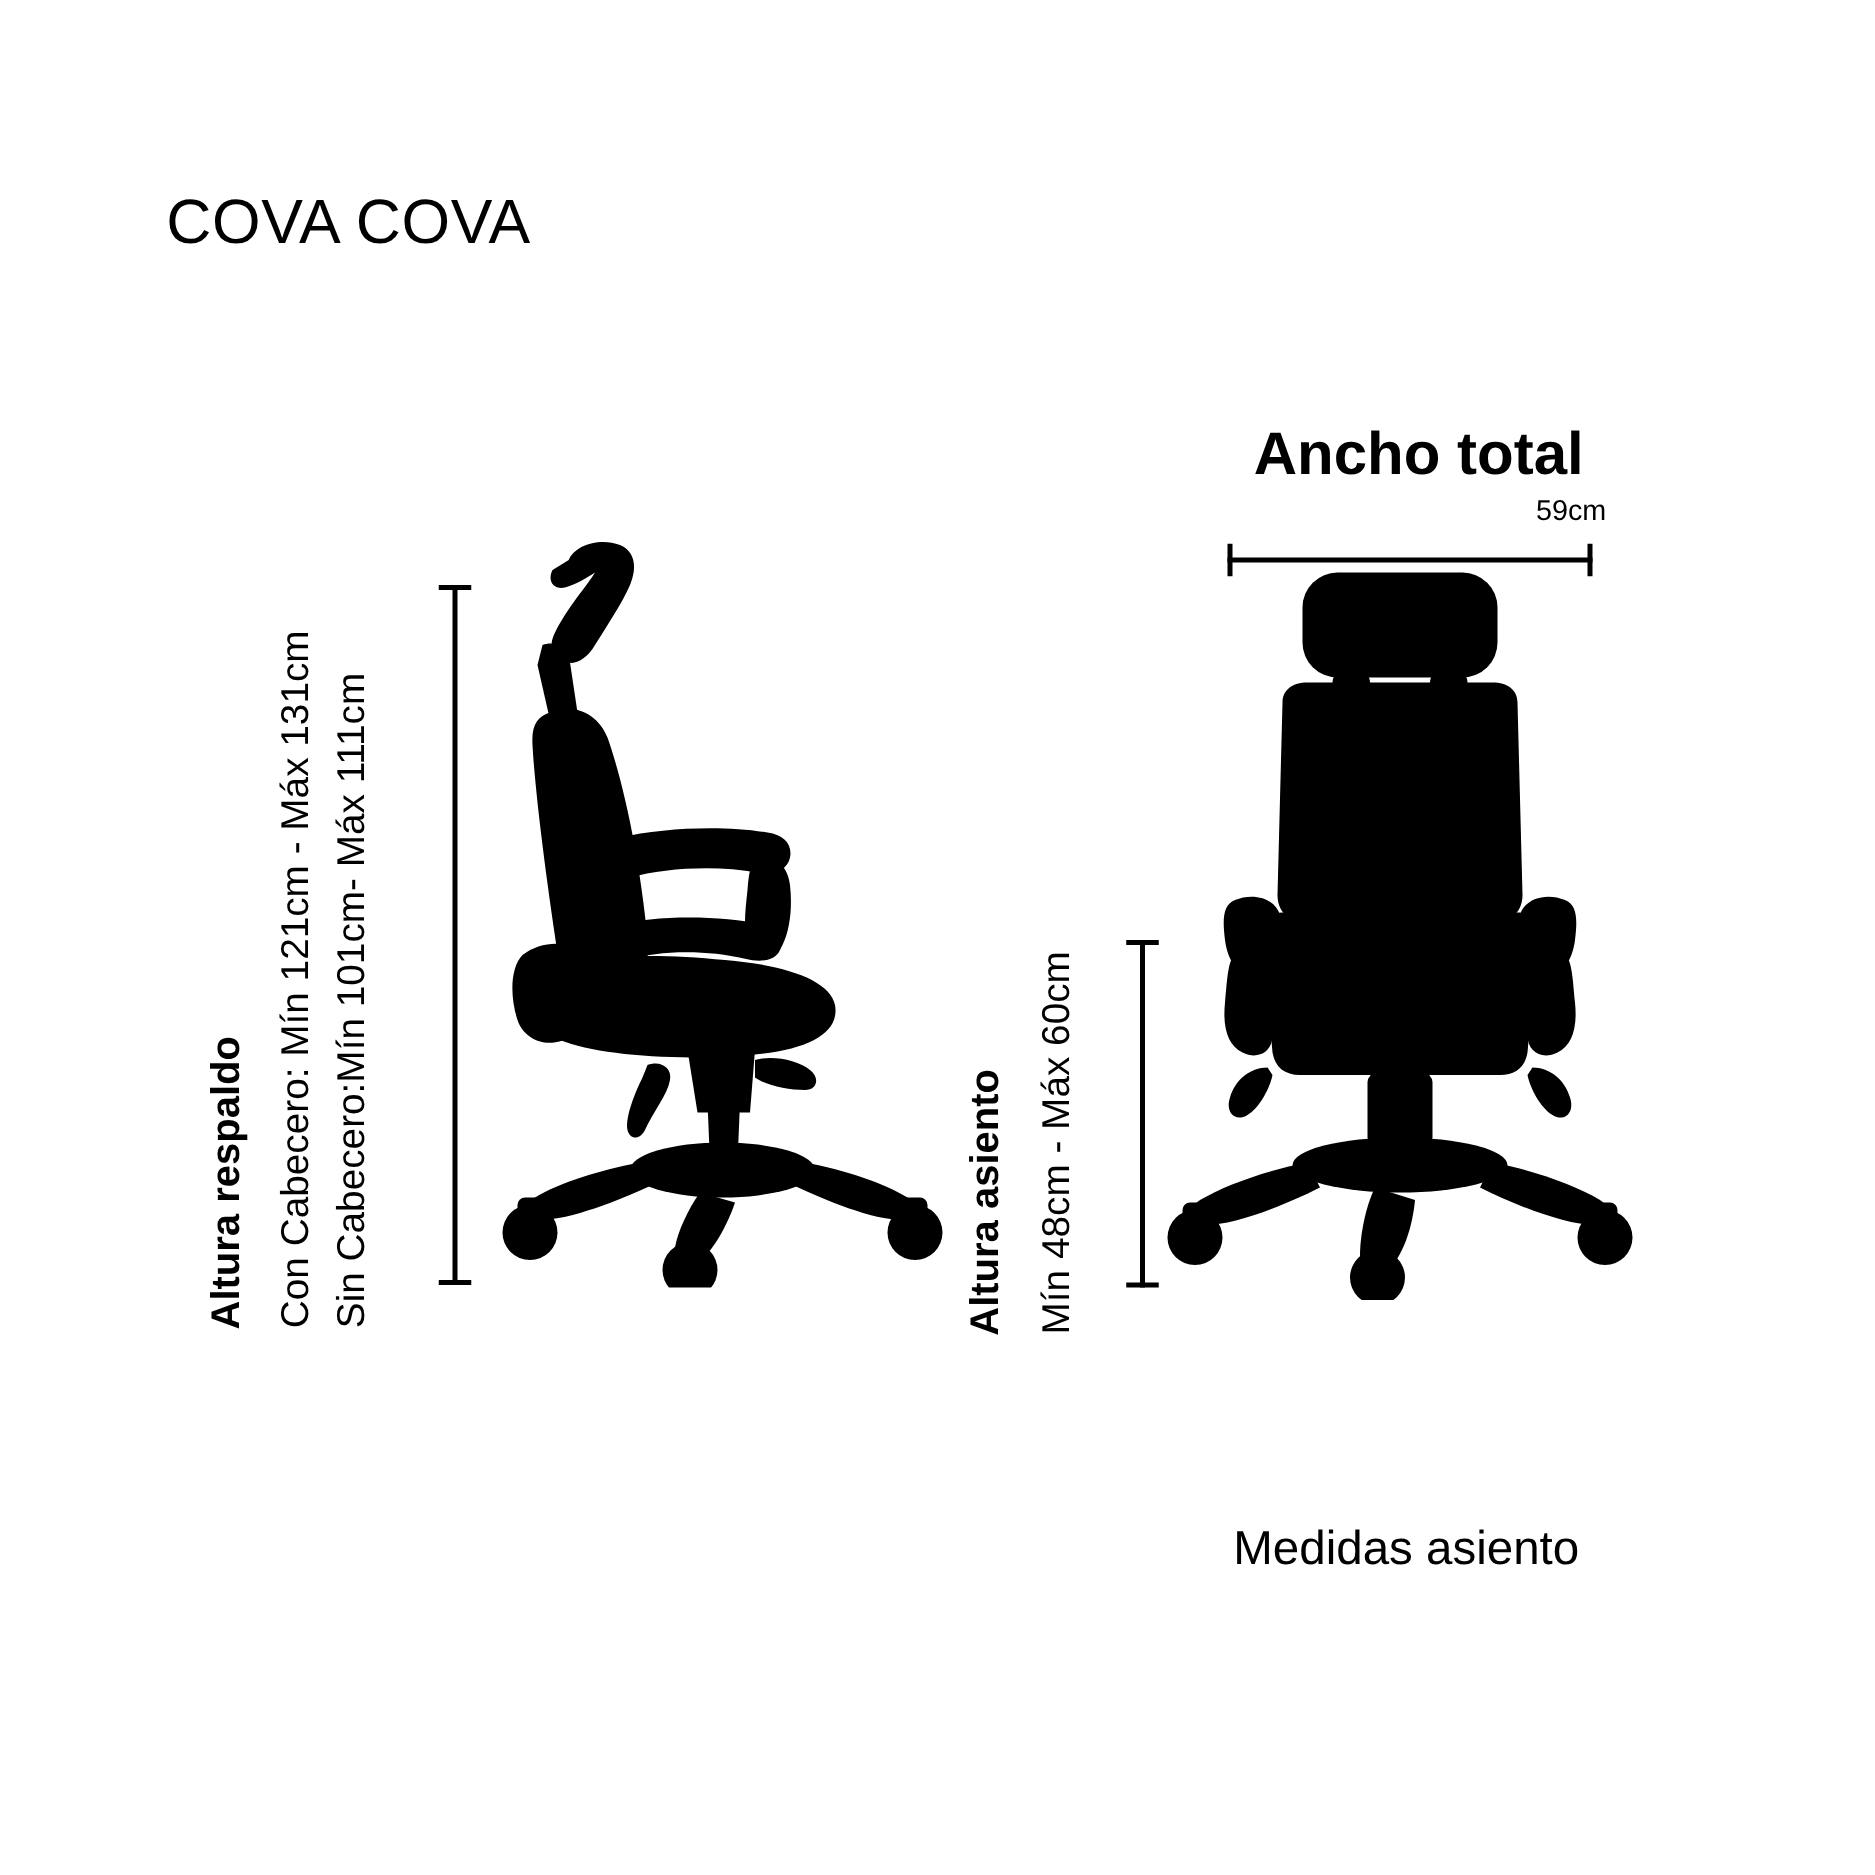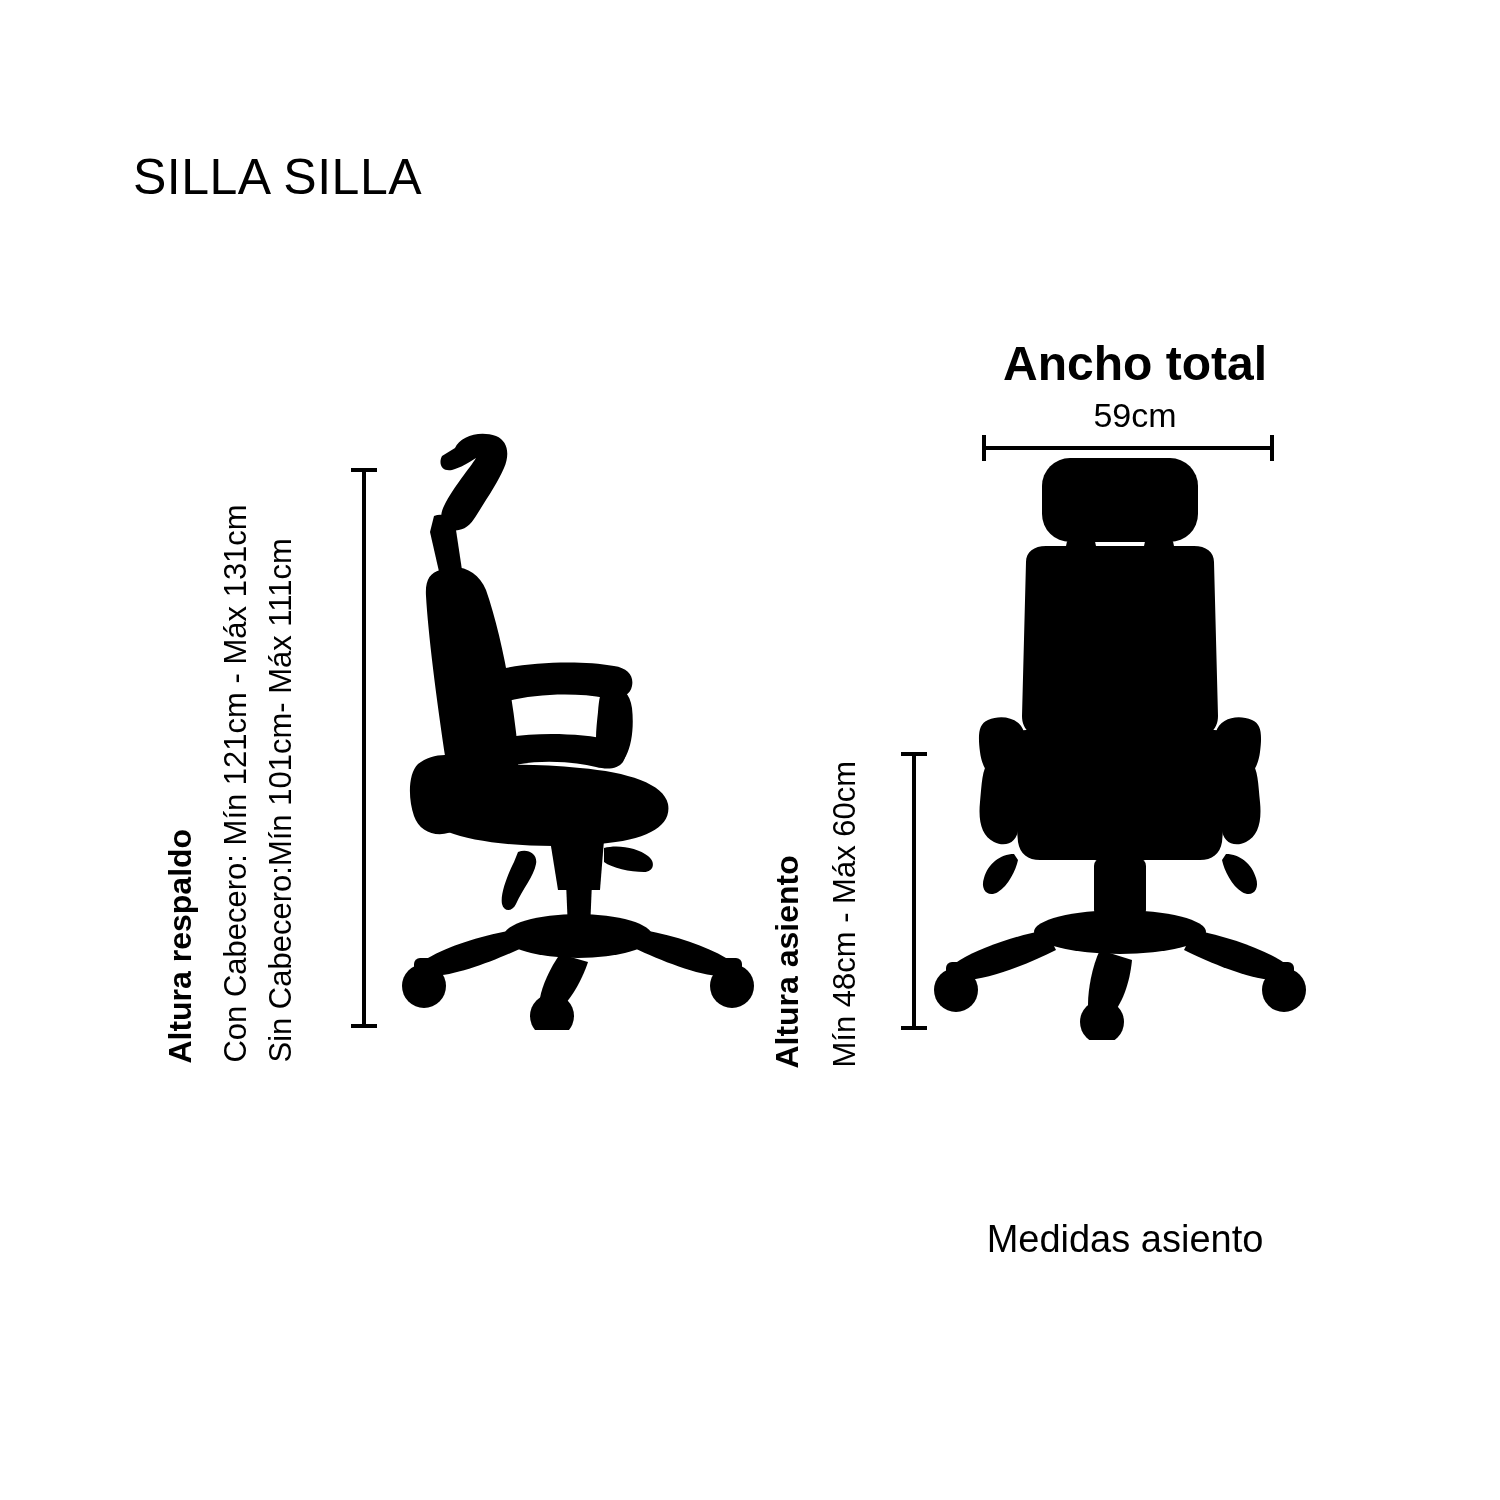--- a/index.html
+++ b/index.html
@@ -80,23 +80,24 @@
     top: 335px;
     width: 300px;
     text-align: center;
   }
   #width-caption .cap-title {
     font-size: 48px;
     font-weight: 700;
     line-height: 1.2;
   }
   #width-caption .cap-value {
-    font-size: 34px;
+    font-size: 23px;
     font-weight: 400;
     line-height: 1.35;
+    text-align: right;
   }
 
   
   #seat-caption {
     position: absolute;
     left: 905px;
     top: 1215px;
     width: 440px;
     text-align: center;
     font-size: 38px;
@@ -104,21 +105,21 @@
   }
 
   
   .chair-art { position: absolute; }
   #chair-side { left: 400px; top: 420px; }
   #chair-front { left: 930px; top: 430px; }
 </style>
 </head>
 <body>
 
-<div id="page-title">SILLA SILLA</div>
+<div id="page-title">COVA COVA</div>
 
 <div class="vlabel bold" style="left:198px; top:1030px;">Altura respaldo</div>
 
 <div class="vlabel" style="left:253px; top:1030px;">Con Cabecero: Mín 121cm -  Máx 131cm</div>
 
 <div class="vlabel" style="left:298px; top:1030px;">Sin Cabecero:Mín 101cm- Máx 111cm</div>
 
 <div class="vline" style="left:362px; top:468px; height:560px;"></div>
 
 <div class="chair-art" id="chair-side">

